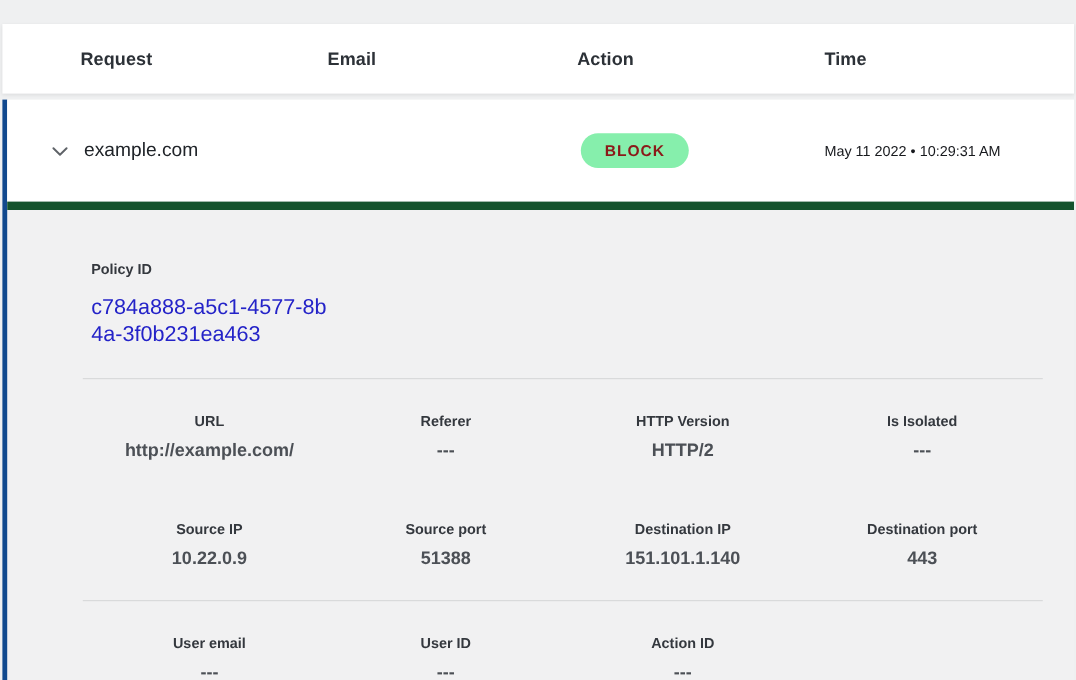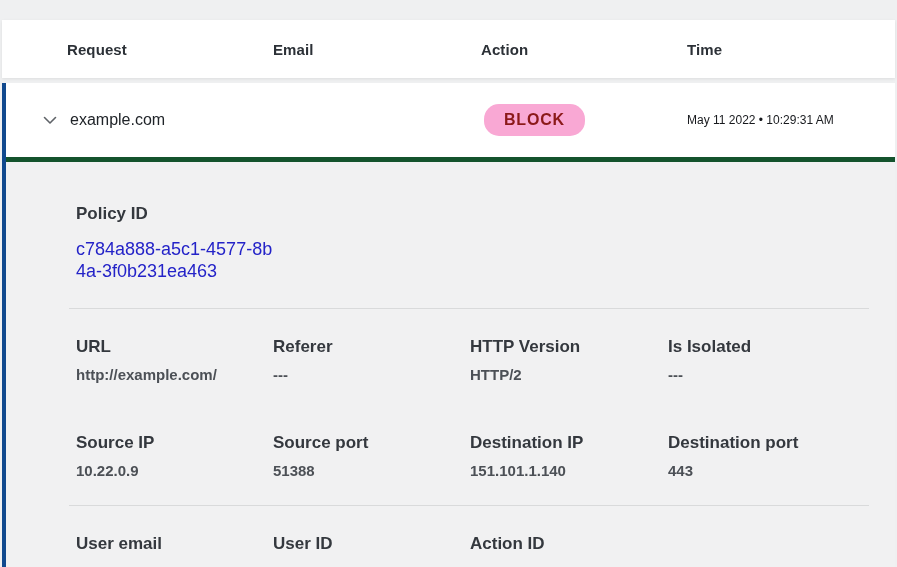--- a/index.html
+++ b/index.html
@@ -32,58 +32,58 @@
 
   
   .row-group {
     margin-top: 5px;
     border-left: 4px solid #11498e;
     background: #f1f1f2;
     height: 496px;
   }
   .summary-row {
     background: #ffffff;
-    height: 79px;
+    height: 92px;
     display: grid;
     grid-template-columns: 28px 414px 203px 1fr;
     align-items: center;
     padding-left: 36px;
-    border-bottom: 5px solid #14532d;
+    border-bottom: 7px solid #14532d;
     cursor: pointer;
   }
   .chev {
     width: 16px; height: 16px;
     display: inline-block;
     cursor: pointer;
   }
   .req-name { font-size: 16px; color: #202429; }
   .badge {
     display: inline-block;
-    background: #f9a8d4;
+    background: #86efac;
     color: #8b1919;
-    font-size: 16px;
+    font-size: 13px;
     font-weight: bold;
     letter-spacing: 0.8px;
     padding: 7px 20px;
     border-radius: 15px;
     justify-self: start;
   }
   .time-cell {
     font-size: 12px;
     color: #17191d;
     line-height: 24px;
     max-width: 190px;
   }
 
   
   .detail-panel {
     padding: 42px 26px 0 70px;
   }
   .detail-label {
-    font-size: 17px;
+    font-size: 12px;
     font-weight: bold;
     color: #34383e;
   }
   .policy-link {
     display: inline-block;
     margin-top: 15px;
     font-size: 18px;
     line-height: 21.5px;
     color: #2423c8;
     text-decoration: none;
@@ -94,20 +94,21 @@
   .divider {
     border: 0;
     border-top: 1px solid #d9dadb;
     margin: 26px 0 0 -7px;
     height: 0;
   }
   .fields-row {
     display: grid;
     grid-template-columns: 197px 197px 198px 1fr;
     margin-top: 28px;
+    text-align: center;
   }
   .fields-row.no-divider-above { margin-top: 50px; }
   .field-value {
     margin-top: 9px;
     font-size: 15px;
     color: #4c5056;
     font-weight: bold;
   }
 </style>
 </head>

